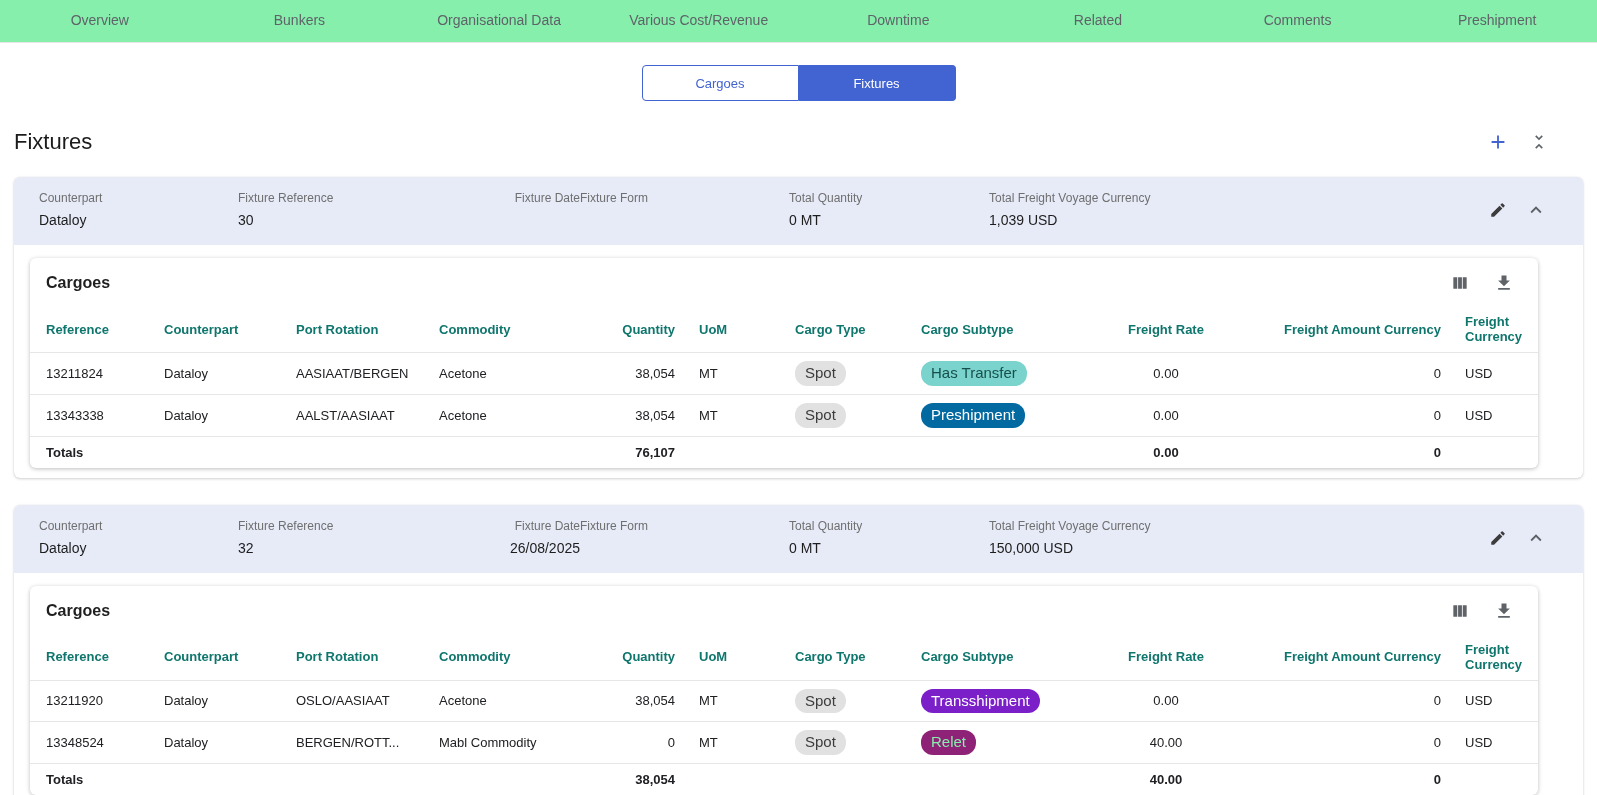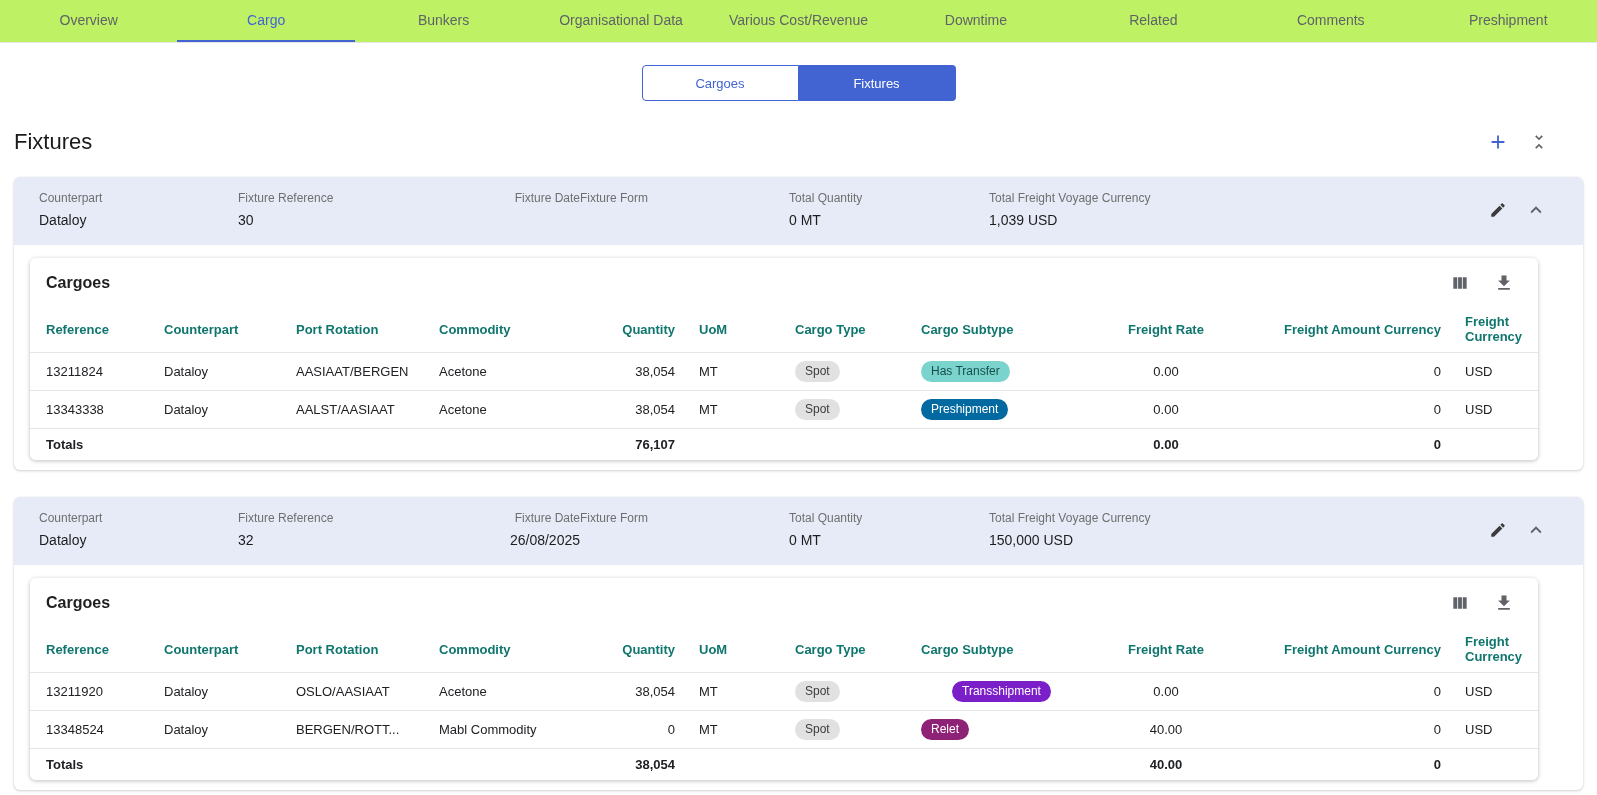--- a/index.html
+++ b/index.html
@@ -7,21 +7,21 @@
     margin: 0;
     font-family: "Liberation Sans", sans-serif;
     background: #ffffff;
     color: #202124;
   }
 
   
   .tabbar {
     display: flex;
     height: 43px;
-    background: #bef264;
+    background: #86efac;
     border-bottom: 1px solid #e6e6e6;
   }
   .tab {
     flex: 1;
     border: none;
     background: transparent;
     font-family: inherit;
     font-size: 14px;
     color: #5f6368;
     cursor: pointer;
@@ -133,31 +133,30 @@
   .c-cargo_subtype { width: 182px; }
   .c-freight_rate { width: 150px; text-align: center; }
   .c-freight_amount_currency { width: 212px; text-align: right; }
   .c-freight_currency { width: auto; }
   tr.total-row td { font-weight: 700; }
 
   .chip {
     display: inline-block;
     padding: 3px 10px;
     border-radius: 12px;
-    font-size: 12px;
+    font-size: 15px;
     line-height: 1.25;
     white-space: nowrap;
   }
 </style>
 </head>
 <body>
 
 <nav class="tabbar">
   <button class="tab">Overview</button>
-  <button class="tab active">Cargo</button>
   <button class="tab">Bunkers</button>
   <button class="tab">Organisational Data</button>
   <button class="tab">Various Cost/Revenue</button>
   <button class="tab">Downtime</button>
   <button class="tab">Related</button>
   <button class="tab">Comments</button>
   <button class="tab">Preshipment</button>
 </nav>
 
 <div class="toggle-wrap">
@@ -394,34 +393,34 @@
         </thead>
       <tbody>
           <tr>
             <td class="c-reference">13211920</td>
             <td class="c-counterpart">Dataloy</td>
             <td class="c-port_rotation">OSLO/AASIAAT</td>
             <td class="c-commodity">Acetone</td>
             <td class="c-quantity">38,054</td>
             <td class="c-uom">MT</td>
             <td class="c-cargo_type"><span class="chip" style="background: rgb(225, 225, 225); color: rgb(60, 60, 60);">Spot</span></td>
-            <td class="c-cargo_subtype"><span class="chip" style="background: rgb(123, 31, 201); color: rgb(255, 255, 255); margin-left: 31px;">Transshipment</span></td>
+            <td class="c-cargo_subtype"><span class="chip" style="background: rgb(123, 31, 201); color: rgb(255, 255, 255);">Transshipment</span></td>
             <td class="c-freight_rate">0.00</td>
             <td class="c-freight_amount_currency">0</td>
             <td class="c-freight_currency">USD</td>
           </tr>
           <tr>
             <td class="c-reference">13348524</td>
             <td class="c-counterpart">Dataloy</td>
             <td class="c-port_rotation">BERGEN/ROTT...</td>
             <td class="c-commodity">Mabl Commodity</td>
             <td class="c-quantity">0</td>
             <td class="c-uom">MT</td>
             <td class="c-cargo_type"><span class="chip" style="background: rgb(225, 225, 225); color: rgb(60, 60, 60);">Spot</span></td>
-            <td class="c-cargo_subtype"><span class="chip" style="background: rgb(142, 34, 119); color: #ffffff;">Relet</span></td>
+            <td class="c-cargo_subtype"><span class="chip" style="background: rgb(142, 34, 119); color: #86efac;">Relet</span></td>
             <td class="c-freight_rate">40.00</td>
             <td class="c-freight_amount_currency">0</td>
             <td class="c-freight_currency">USD</td>
           </tr>
           <tr class="total-row">
             <td class="c-reference">Totals</td>
             <td class="c-counterpart"></td>
             <td class="c-port_rotation"></td>
             <td class="c-commodity"></td>
             <td class="c-quantity">38,054</td>

